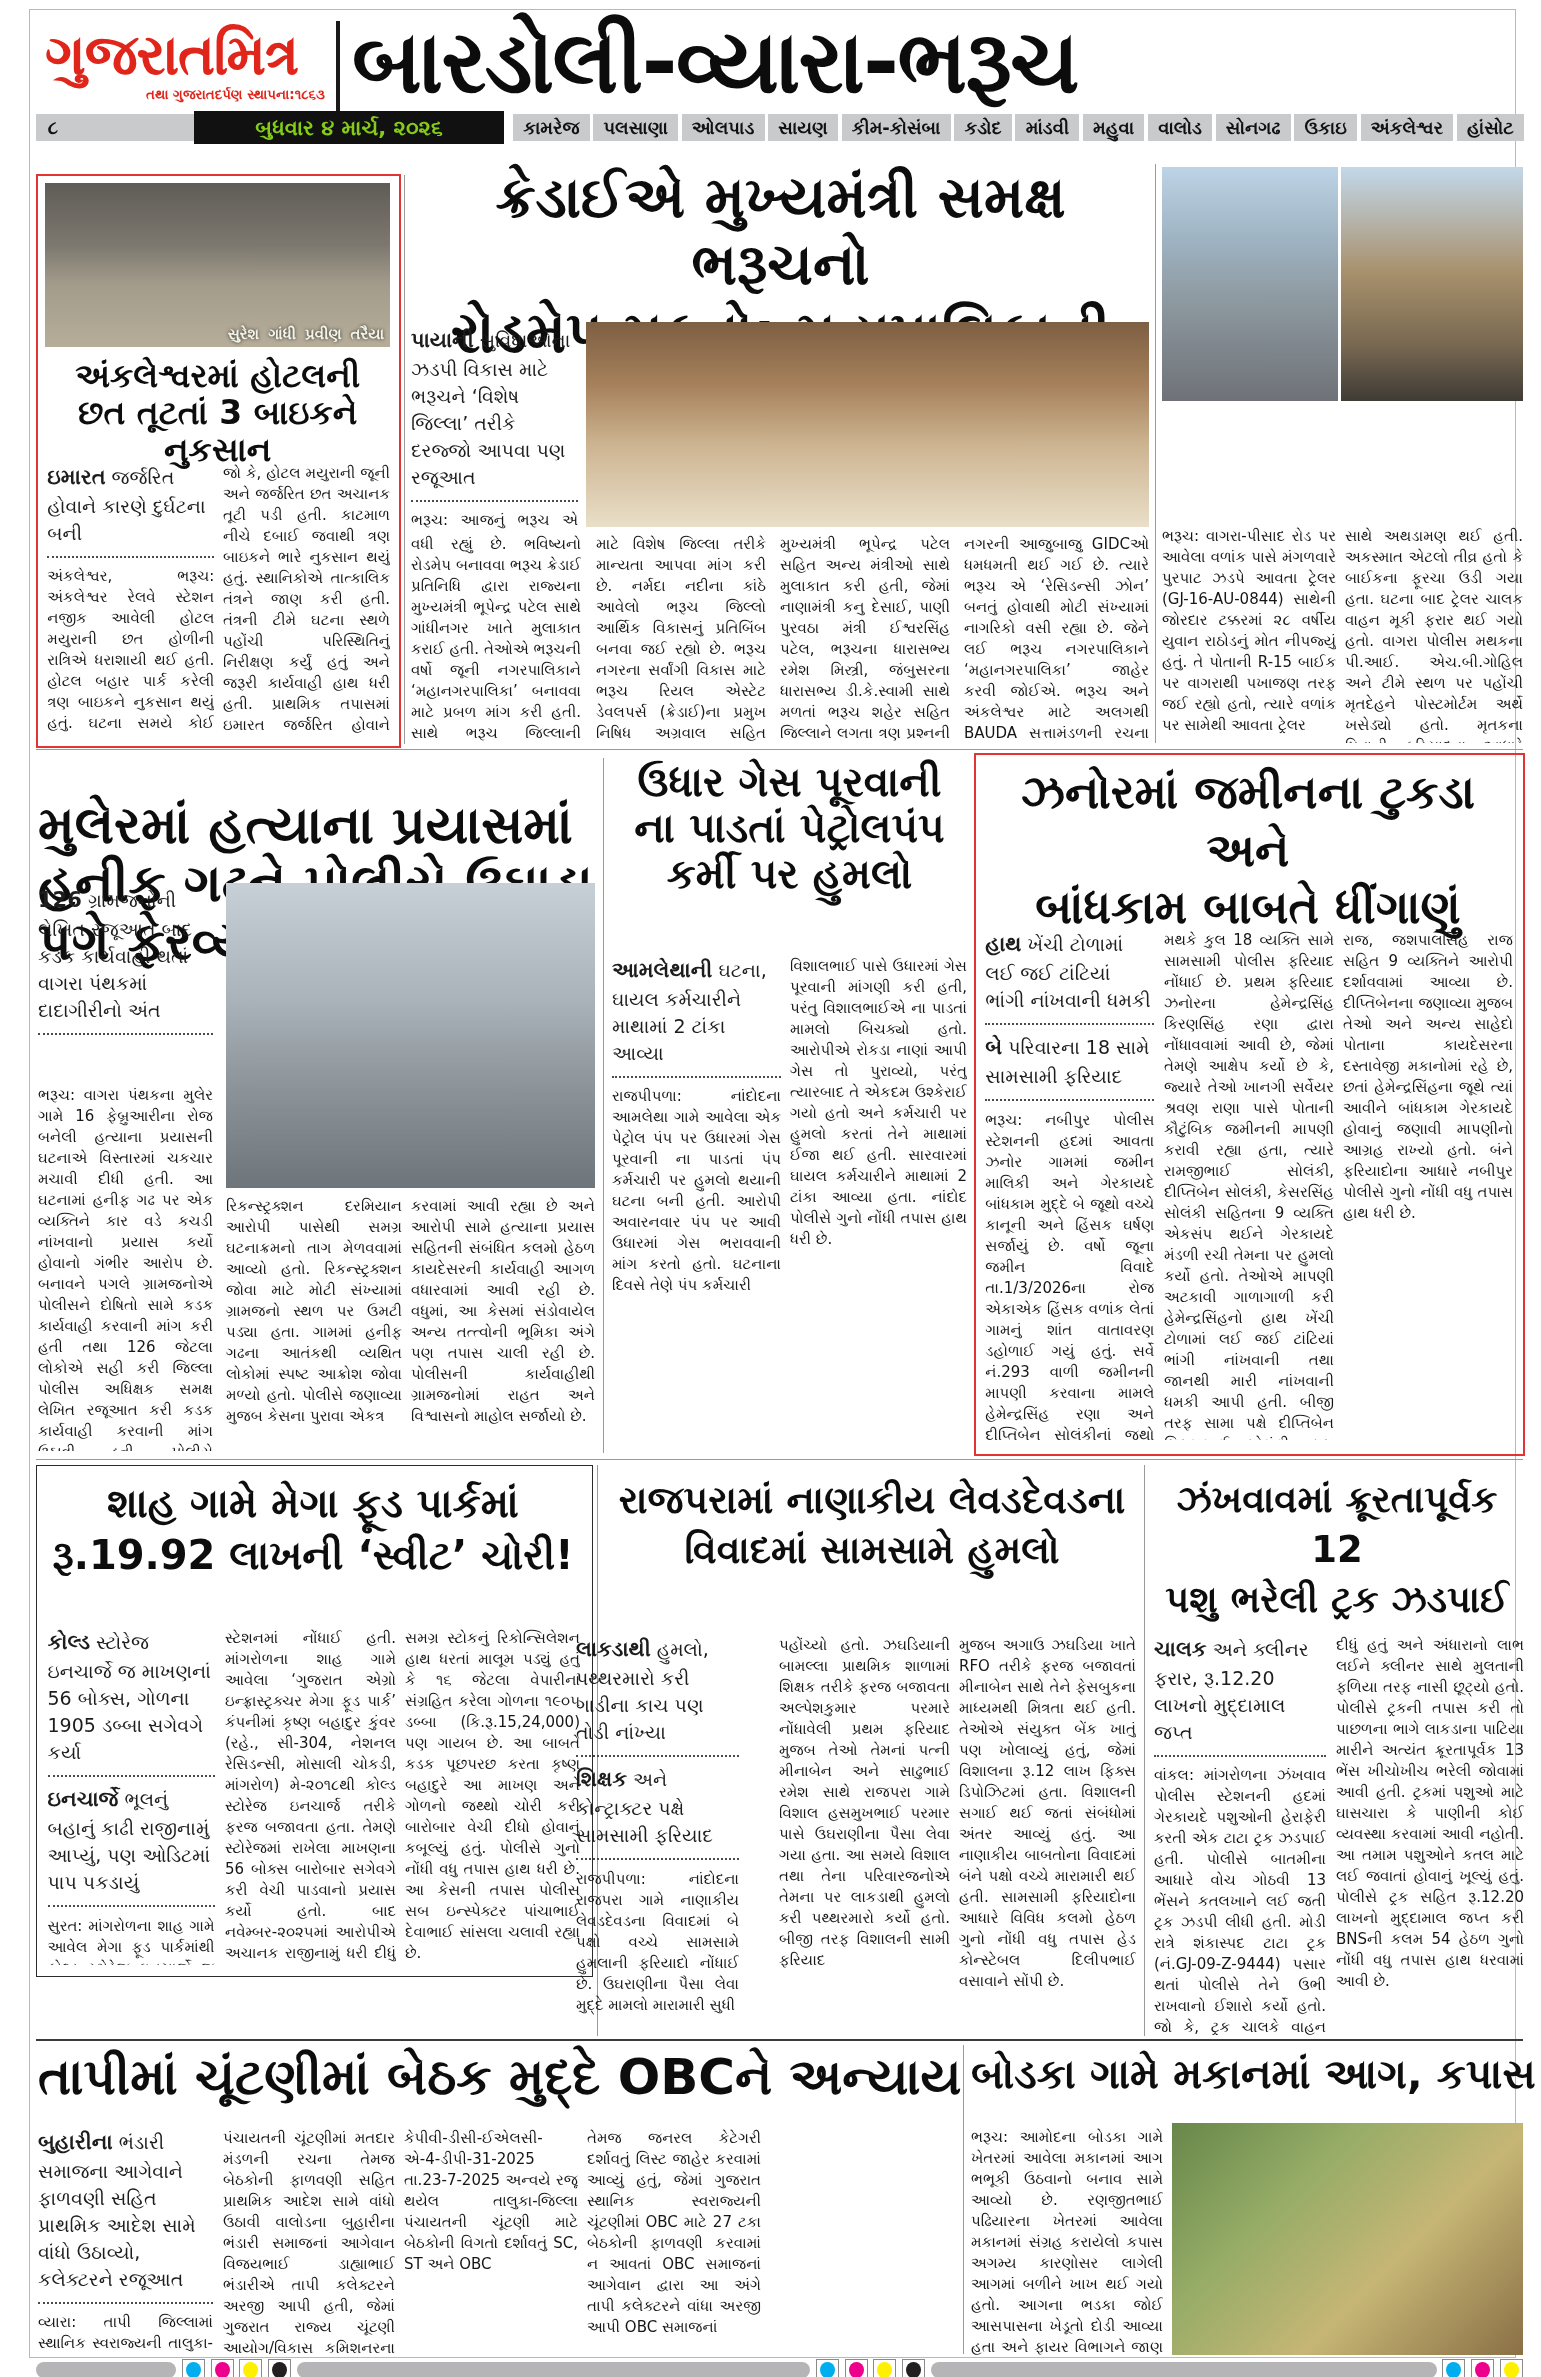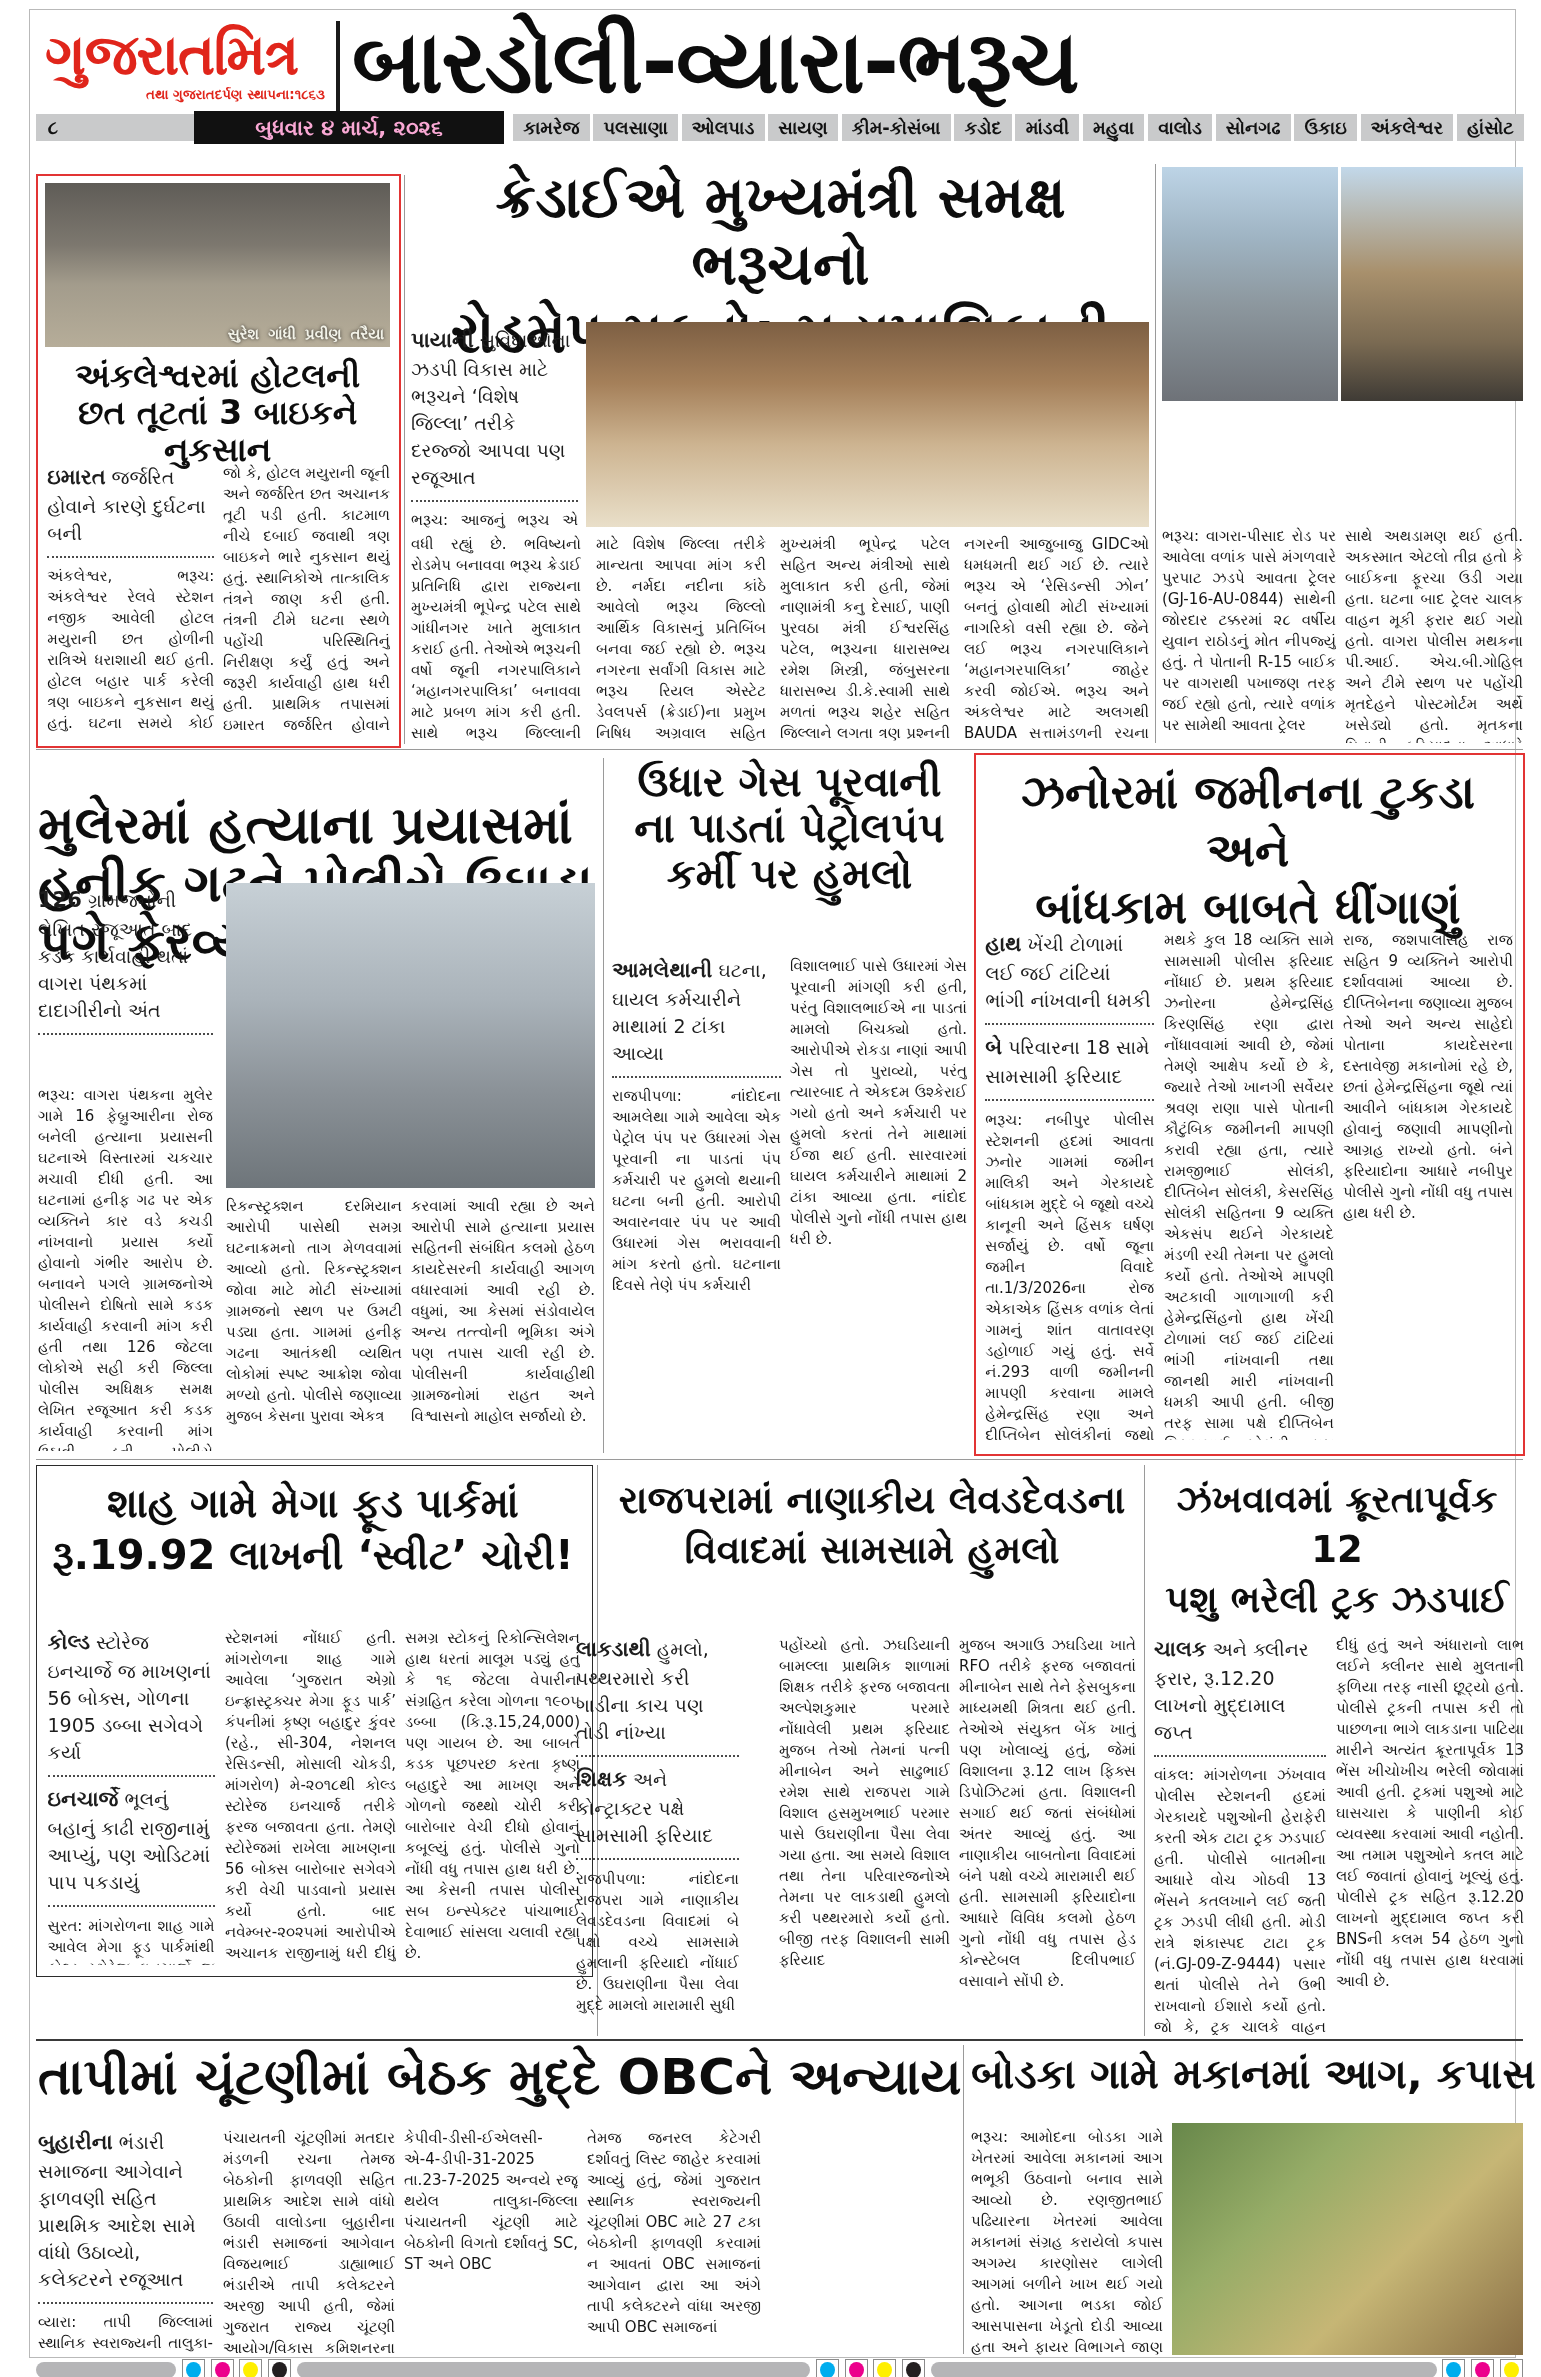--- a/index.html
+++ b/index.html
@@ -7,21 +7,21 @@
   .abs{position:absolute;}
   .frame{border:1.2px solid #b9b9b9;}
   
   .logo-title{font-weight:bold;color:#e0251b;font-size:56px;line-height:1.0;letter-spacing:-1.2px;}
   .logo-tag{color:#e0251b;font-size:13.4px;font-weight:bold;margin-top:3.5px;text-align:right;}
   .edition{font-weight:bold;color:#0c0c0c;font-size:87px;line-height:1.0;letter-spacing:-1.7px;white-space:nowrap;}
   .vrule{background:#1a1a1a;}
   .grule{background:#9a9a9a;}
   
   .bar-cell{background:#c9cacb;color:#111;font-weight:bold;display:flex;align-items:center;}
-  .bar-date{background:#111;color:#f9a8d4;font-weight:bold;display:flex;align-items:center;justify-content:center;font-size:21px;}
+  .bar-date{background:#111;color:#84cc16;font-weight:bold;display:flex;align-items:center;justify-content:center;font-size:21px;}
   .cities{display:flex;gap:3.5px;}
   .city{background:#c9cacb;color:#111;font-weight:bold;font-size:18px;display:flex;align-items:center;justify-content:center;flex:1 1 auto;padding:0 5.8px;white-space:nowrap;}
   
   .headline{font-weight:bold;color:#0d0d0d;text-align:center;line-height:1.12;}
   .headline.left{text-align:left;}
   .col{position:absolute;text-align:justify;font-size:15px;line-height:1.40;color:#161616;overflow:hidden;}
   .sf{font-size:19px;line-height:1.42;color:#1d1d1d;text-align:left;}
   .sf b{font-size:21px;}
   .dotted{border-bottom:2.3px dotted #4a4a4a;margin:8.2px 0 8.2px 0;height:1.2px;}
   .redbox{border:2.3px solid #e23434;}

